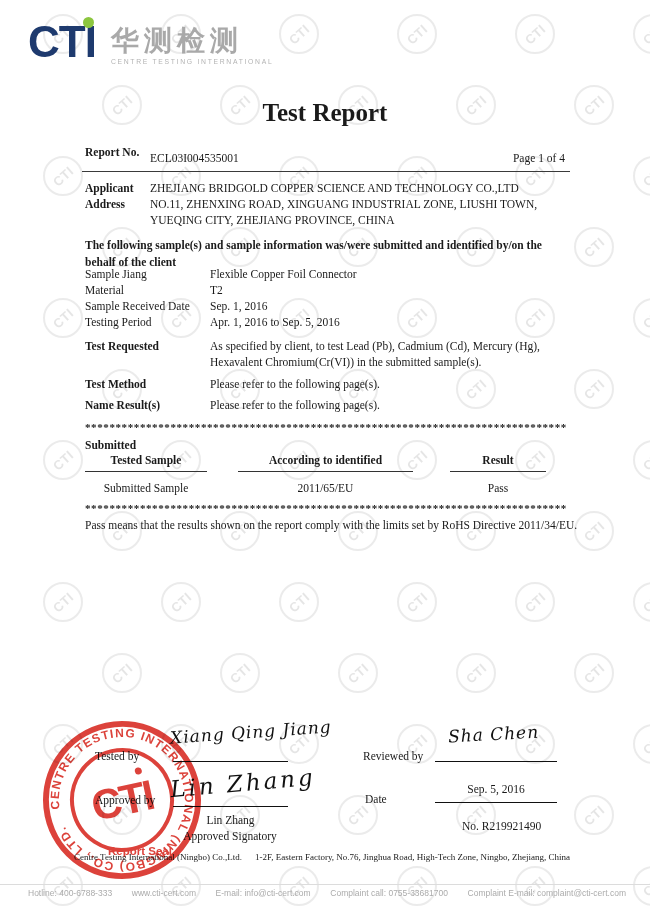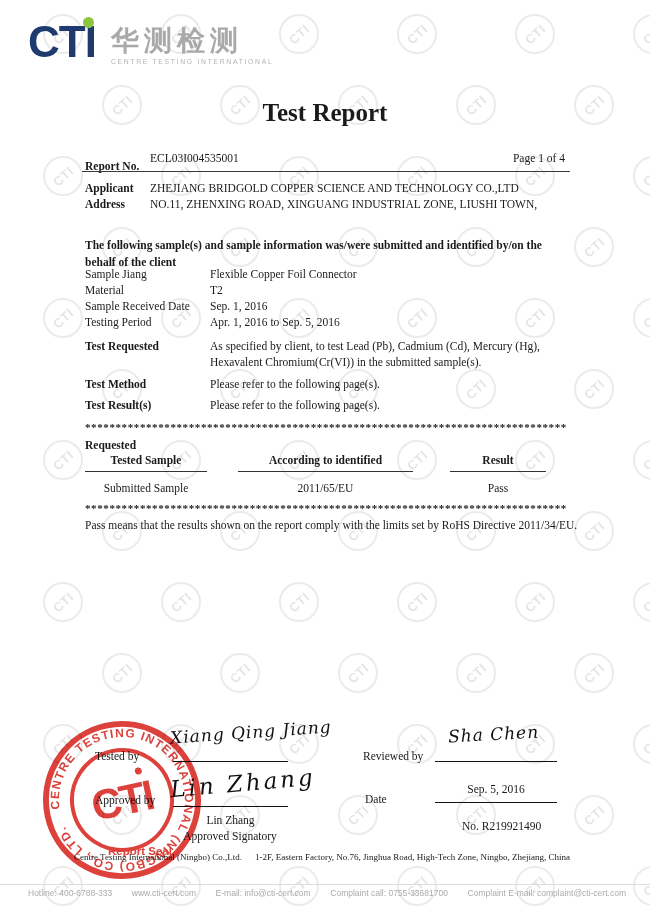--- a/index.html
+++ b/index.html
@@ -277,51 +277,52 @@
         <span class="logo-dot"></span>
       </div>
       <div class="logo-cn">
         <div class="logo-cn-chars">华测检测</div>
         <div class="logo-cn-sub">CENTRE TESTING INTERNATIONAL</div>
       </div>
     </div>
 
     <div class="title">Test Report</div>
 
-    <div class="abs lbl" style="left:85px;top:158px">Report No.</div>
+    <div class="abs lbl" style="left:85px;top:144px">Report No.</div>
     <div class="abs" style="left:150px;top:150px">ECL03I004535001</div>
     <div class="abs" style="right:85px;top:150px">Page 1 of 4</div>
     <div class="hr1"></div>
 
     <div class="abs lbl" style="left:85px;top:180px">Applicant</div>
     <div class="abs lbl" style="left:85px;top:196px">Address</div>
     <div class="abs" style="left:150px;top:180px">ZHEJIANG BRIDGOLD COPPER SCIENCE AND TECHNOLOGY CO.,LTD</div>
     <div class="abs" style="left:150px;top:196px">NO.11, ZHENXING ROAD, XINGUANG INDUSTRIAL ZONE, LIUSHI TOWN,</div>
+    <div class="abs" style="left:150px;top:212px">YUEQING CITY, ZHEJIANG PROVINCE, CHINA</div>
 
     <div class="abs lbl wrap" style="left:85px;top:237px;width:482px;line-height:17px">The following sample(s) and sample information was/were submitted and identified by/on the behalf of the client</div>
 
     <div class="abs" style="left:85px;top:266px">Sample Jiang</div>
     <div class="abs" style="left:210px;top:266px">Flexible Copper Foil Connector</div>
     <div class="abs" style="left:85px;top:282px">Material</div>
     <div class="abs" style="left:210px;top:282px">T2</div>
     <div class="abs" style="left:85px;top:298px">Sample Received Date</div>
     <div class="abs" style="left:210px;top:298px">Sep. 1, 2016</div>
     <div class="abs" style="left:85px;top:314px">Testing Period</div>
     <div class="abs" style="left:210px;top:314px">Apr. 1, 2016 to Sep. 5, 2016</div>
 
     <div class="abs lbl" style="left:85px;top:338px">Test Requested</div>
     <div class="abs" style="left:210px;top:354px">Hexavalent Chromium(Cr(VI)) in the submitted sample(s).</div>
     <div class="abs" style="left:210px;top:338px">As specified by client, to test Lead (Pb), Cadmium (Cd), Mercury (Hg),</div>
     <div class="abs lbl" style="left:85px;top:376px">Test Method</div>
     <div class="abs" style="left:210px;top:376px">Please refer to the following page(s).</div>
-    <div class="abs lbl" style="left:85px;top:397px">Test Result(s)</div>
+    <div class="abs lbl" style="left:85px;top:397px">Name Result(s)</div>
     <div class="abs" style="left:210px;top:397px">Please refer to the following page(s).</div>
 
     <div class="sep" style="top:421px">****************************************************************************************************</div>
-    <div class="abs lbl" style="left:85px;top:437px">Requested</div>
+    <div class="abs lbl" style="left:85px;top:437px">Submitted</div>
 
     <div class="col" style="left:85px;top:454px;width:122px">
       <div class="hd">Tested Sample</div>
       <div class="val">Submitted Sample</div>
     </div>
     <div class="col" style="left:238px;top:454px;width:175px">
       <div class="hd">According to identified</div>
       <div class="val">2011/65/EU</div>
     </div>
     <div class="col" style="left:450px;top:454px;width:96px">

